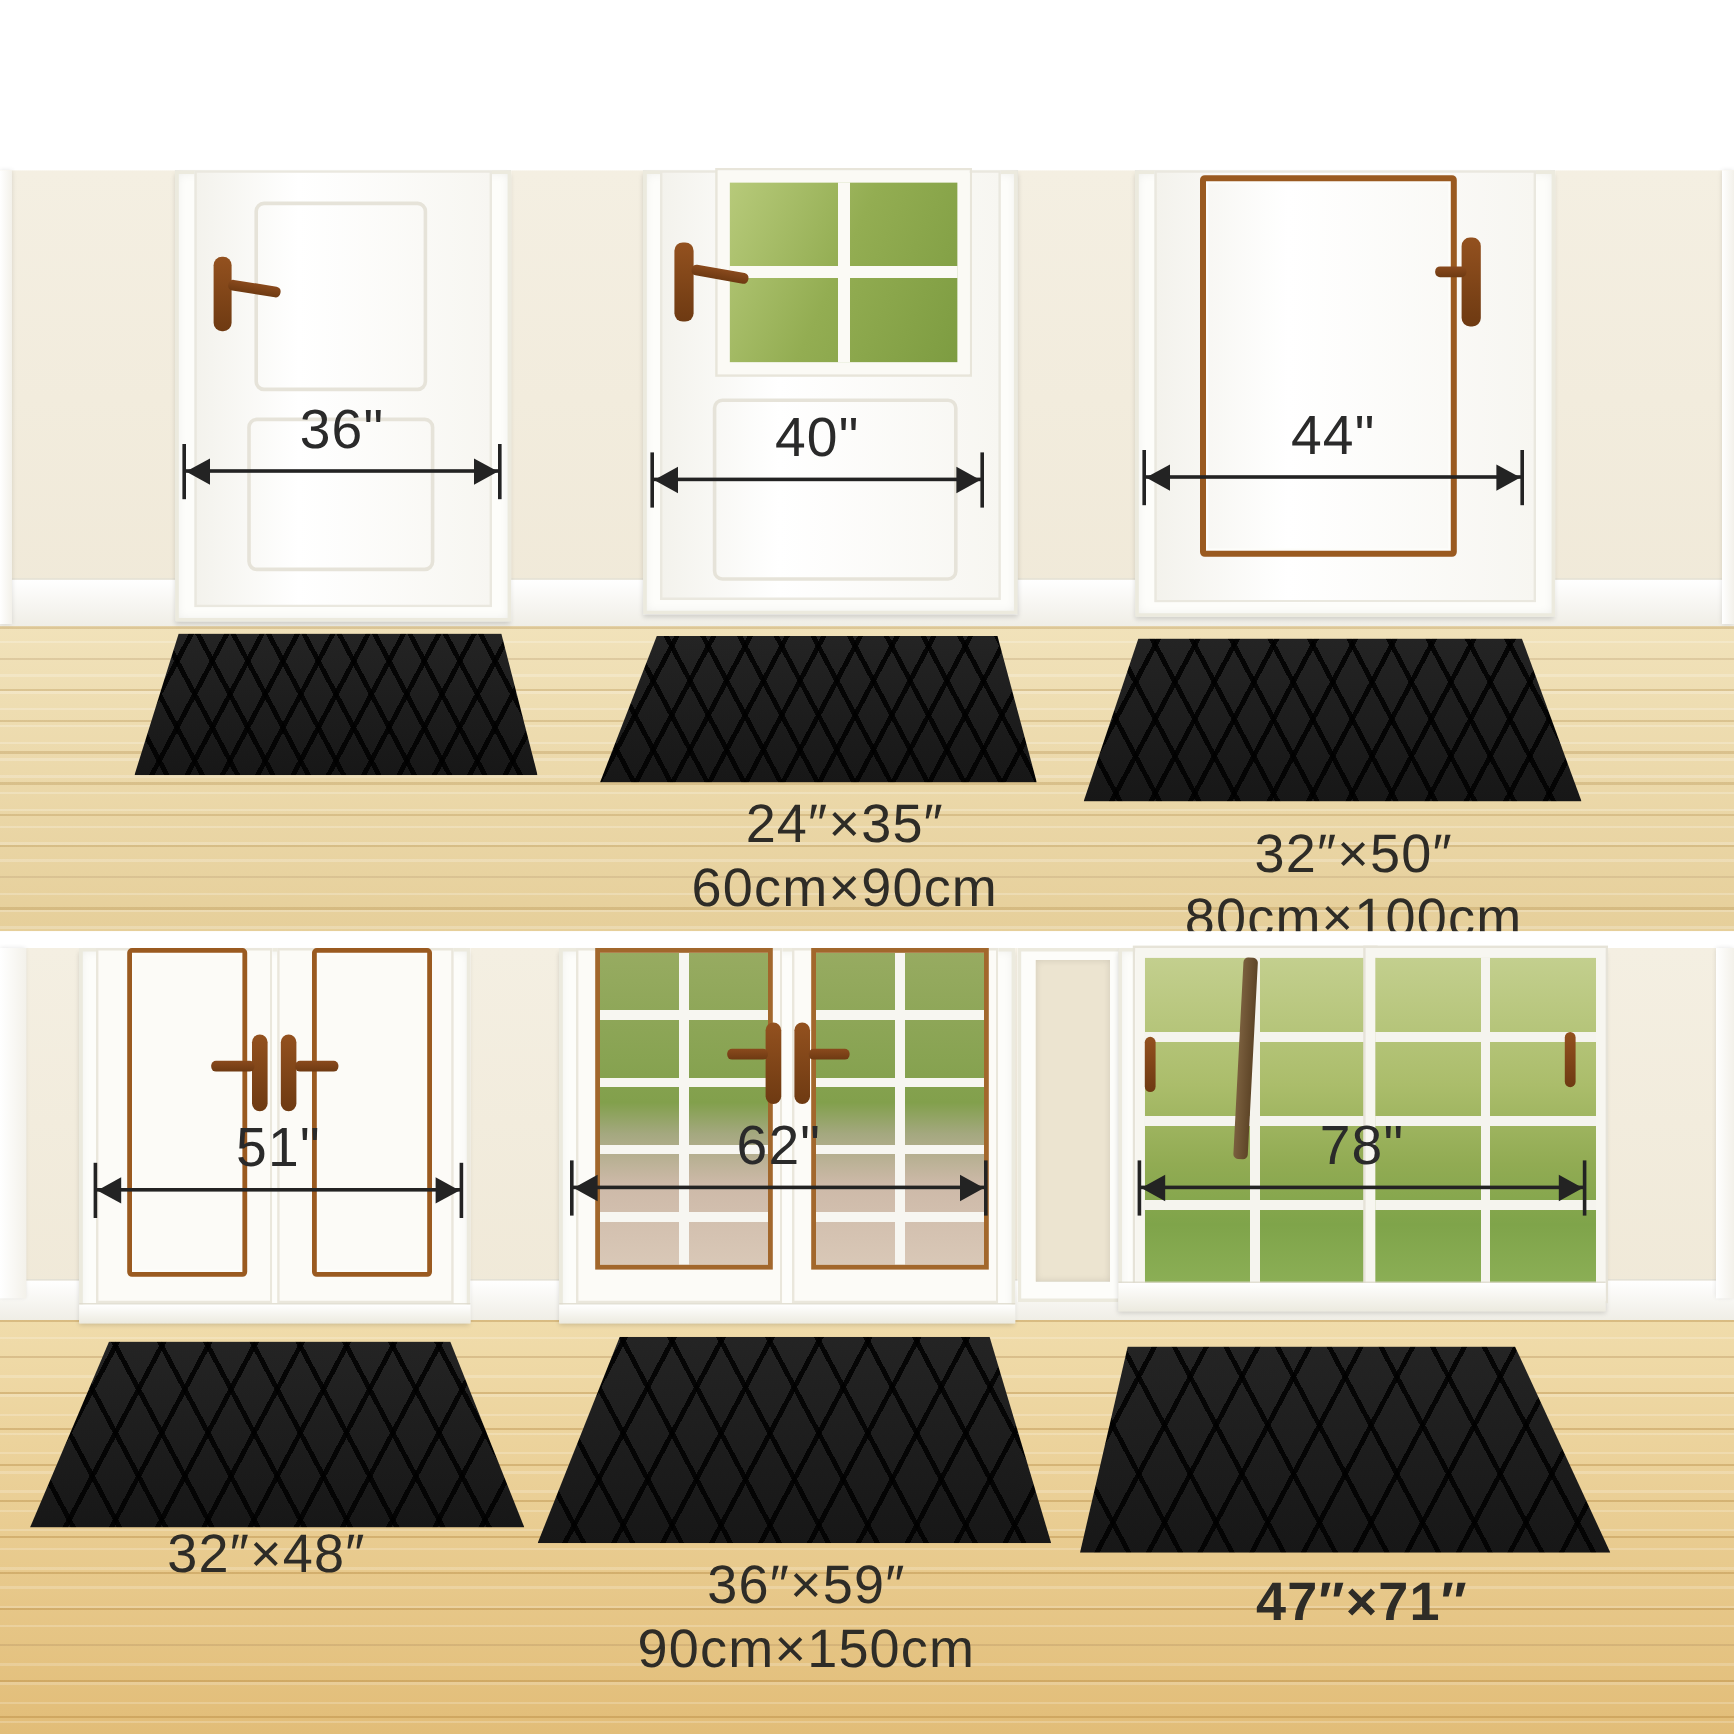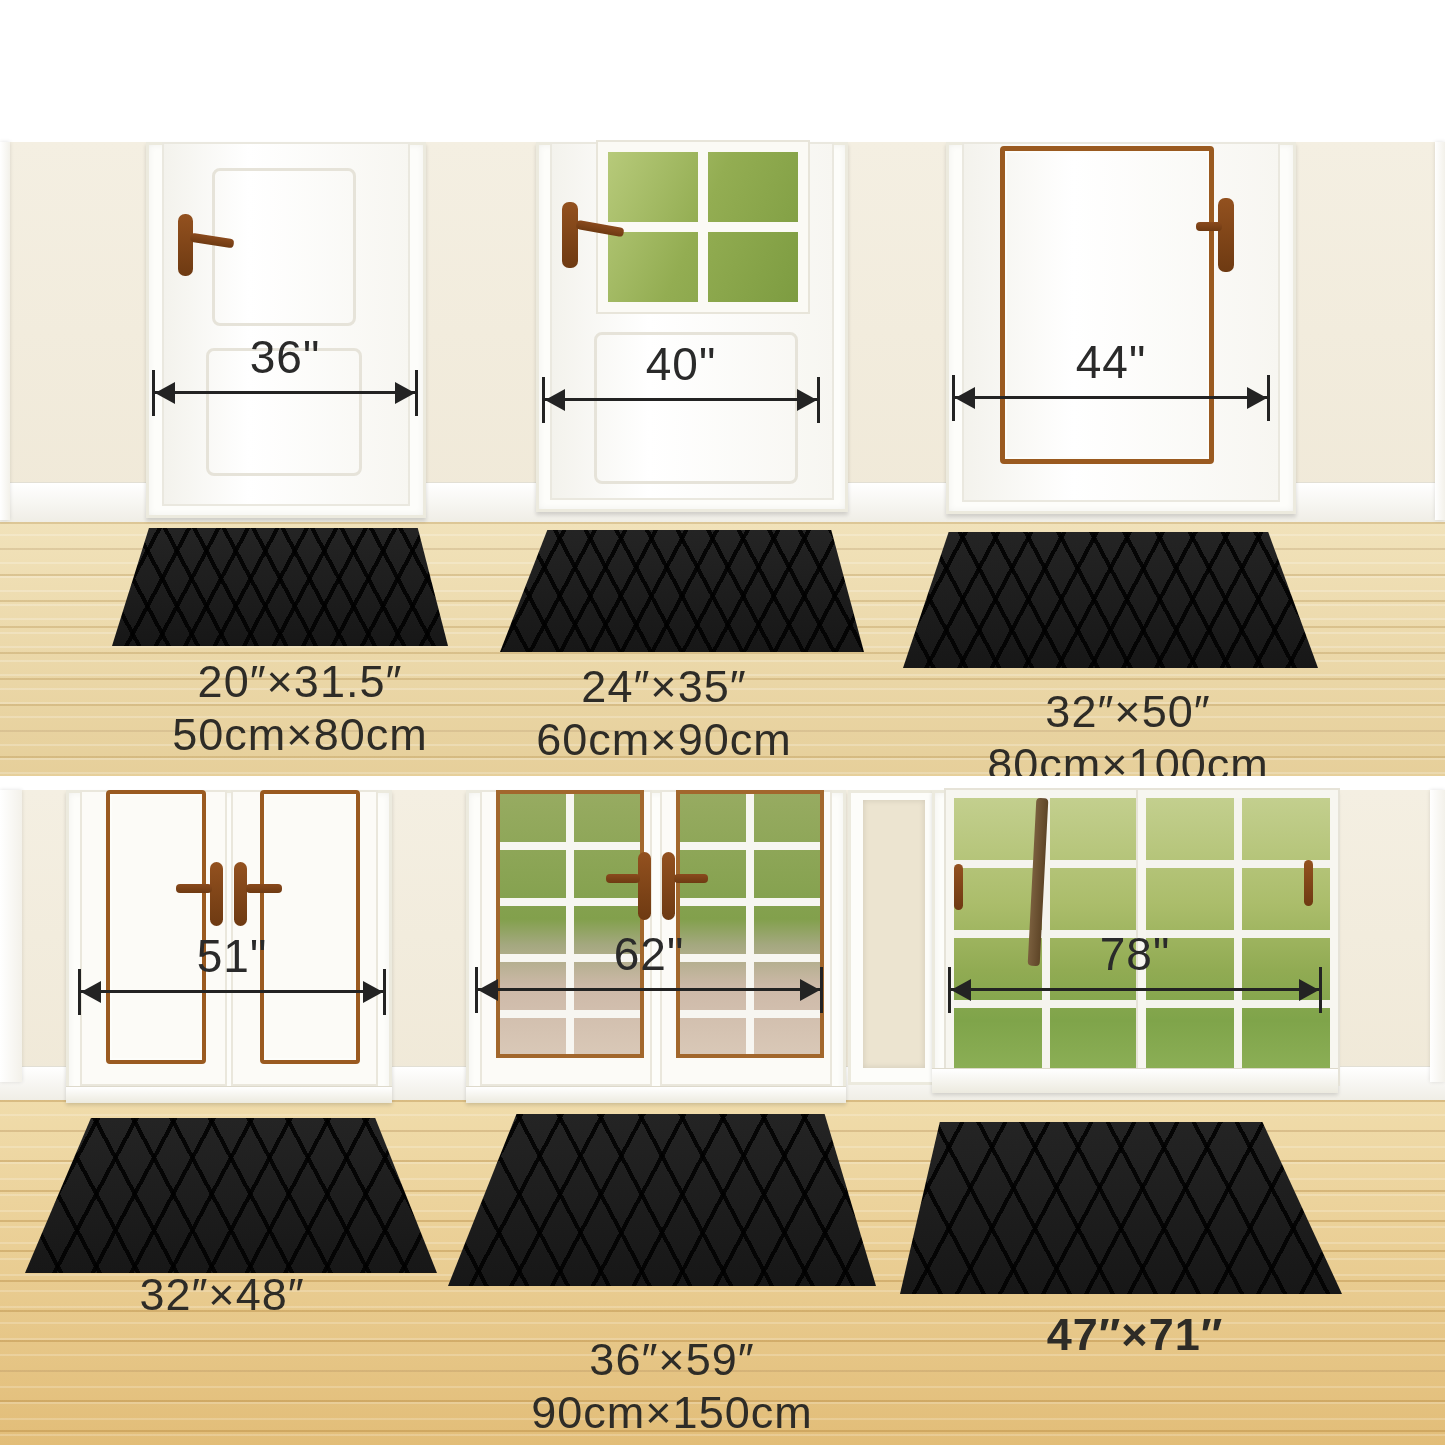--- a/index.html
+++ b/index.html
@@ -139,25 +139,21 @@
     <div class="m-head hr"></div>
   </div>
 
   <div class="mat" style="left:112px;top:528px;width:336px;height:118px;--band:22px;
        clip-path:polygon(11% 0,91% 0,100% 100%,0 100%);"></div>
   <div class="mat" style="left:500px;top:530px;width:364px;height:122px;--band:23px;
        clip-path:polygon(13% 0,91% 0,100% 100%,0 100%);"></div>
   <div class="mat" style="left:903px;top:532px;width:415px;height:136px;--band:25px;
        clip-path:polygon(11% 0,88% 0,100% 100%,0 100%);"></div>
 
-  <div class="mat-label" style="left:300px;top:655px;">
-    <div>20″×31.5″</div>
-    <div>50cm×80cm</div>
-  </div>
-  <div class="mat-label" style="left:664px;top:660px;">
+  <div class="mat-label" style="left:704px;top:660px;">
     <div>24″×35″</div>
     <div>60cm×90cm</div>
   </div>
   <div class="mat-label" style="left:1128px;top:685px;">
     <div>32″×50″</div>
     <div>80cm×100cm</div>
   </div>
 
   <div class="divider" style="left:0;top:776px;width:1445px;height:14px;"></div>
 
@@ -233,21 +229,21 @@
   <div class="mat" style="left:25px;top:1118px;width:412px;height:155px;--band:30px;
        clip-path:polygon(16% 0,85% 0,100% 100%,0 100%);"></div>
   <div class="mat" style="left:448px;top:1114px;width:428px;height:172px;--band:32px;
        clip-path:polygon(16% 0,88% 0,100% 100%,0 100%);"></div>
   <div class="mat" style="left:900px;top:1122px;width:442px;height:172px;--band:34px;
        clip-path:polygon(9% 0,82% 0,100% 100%,0 100%);"></div>
 
   <div class="mat-label" style="left:222px;top:1268px;">
     <div>32″×48″</div>
   </div>
-  <div class="mat-label" style="left:672px;top:1294px;margin-top:39px;">
+  <div class="mat-label" style="left:672px;top:1294px;">
     <div>36″×59″</div>
     <div>90cm×150cm</div>
   </div>
   <div class="mat-label" style="left:1135px;top:1308px;font-weight:bold;">
     <div>47″×71″</div>
   </div>
 
 </div>
 
 </body></html>

